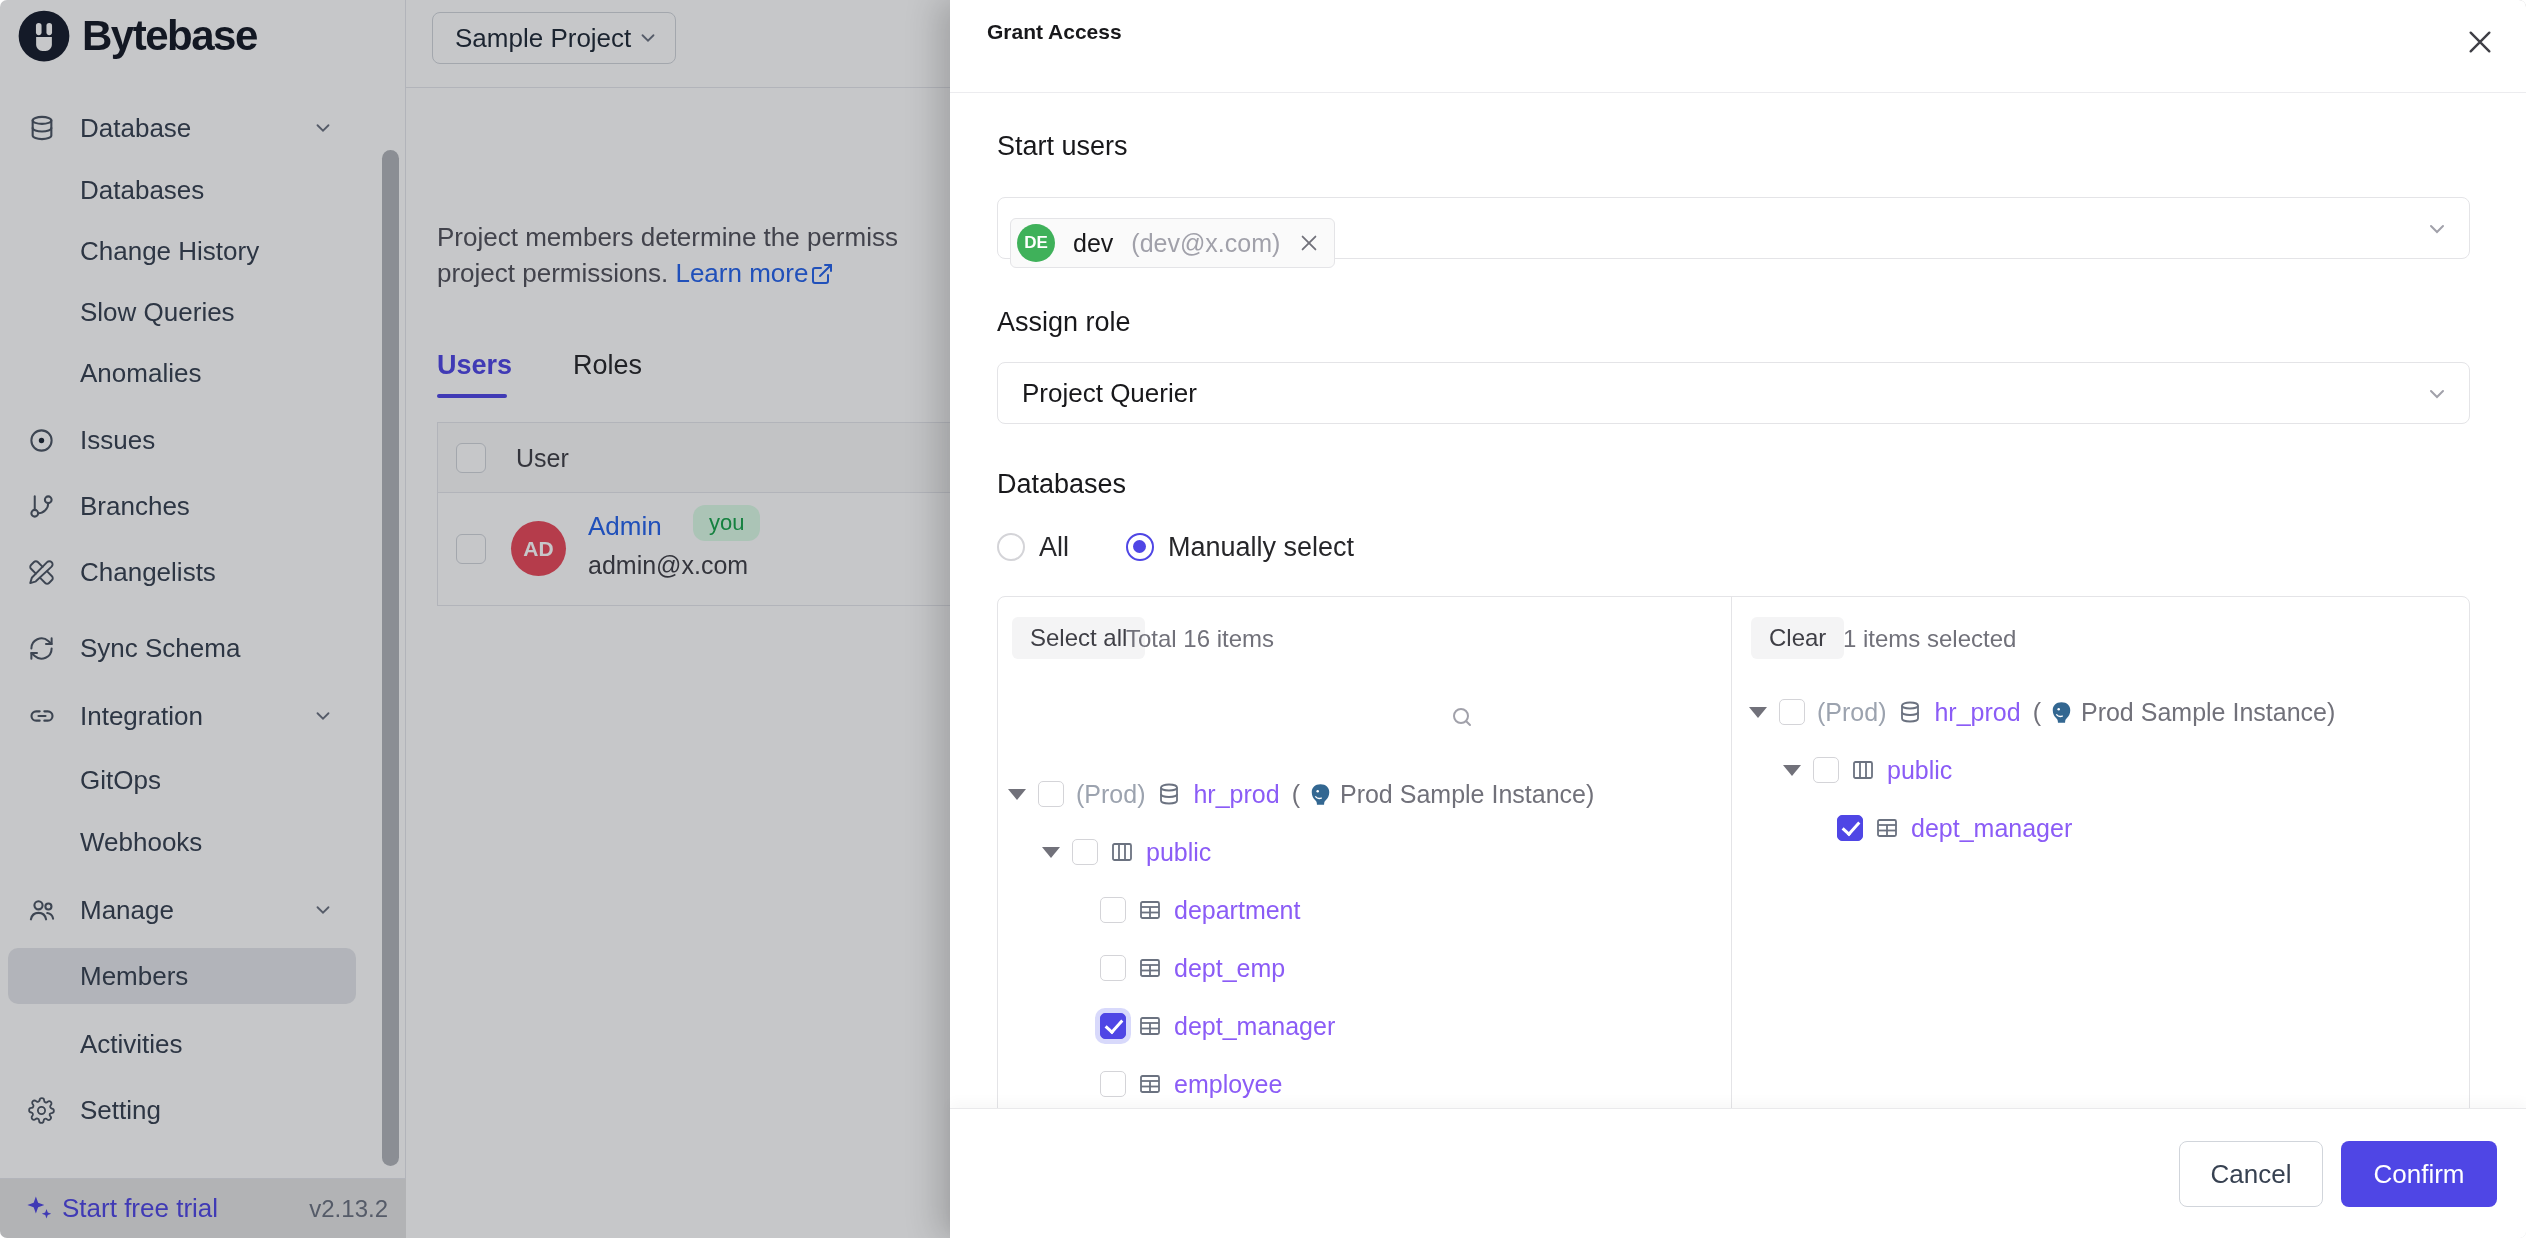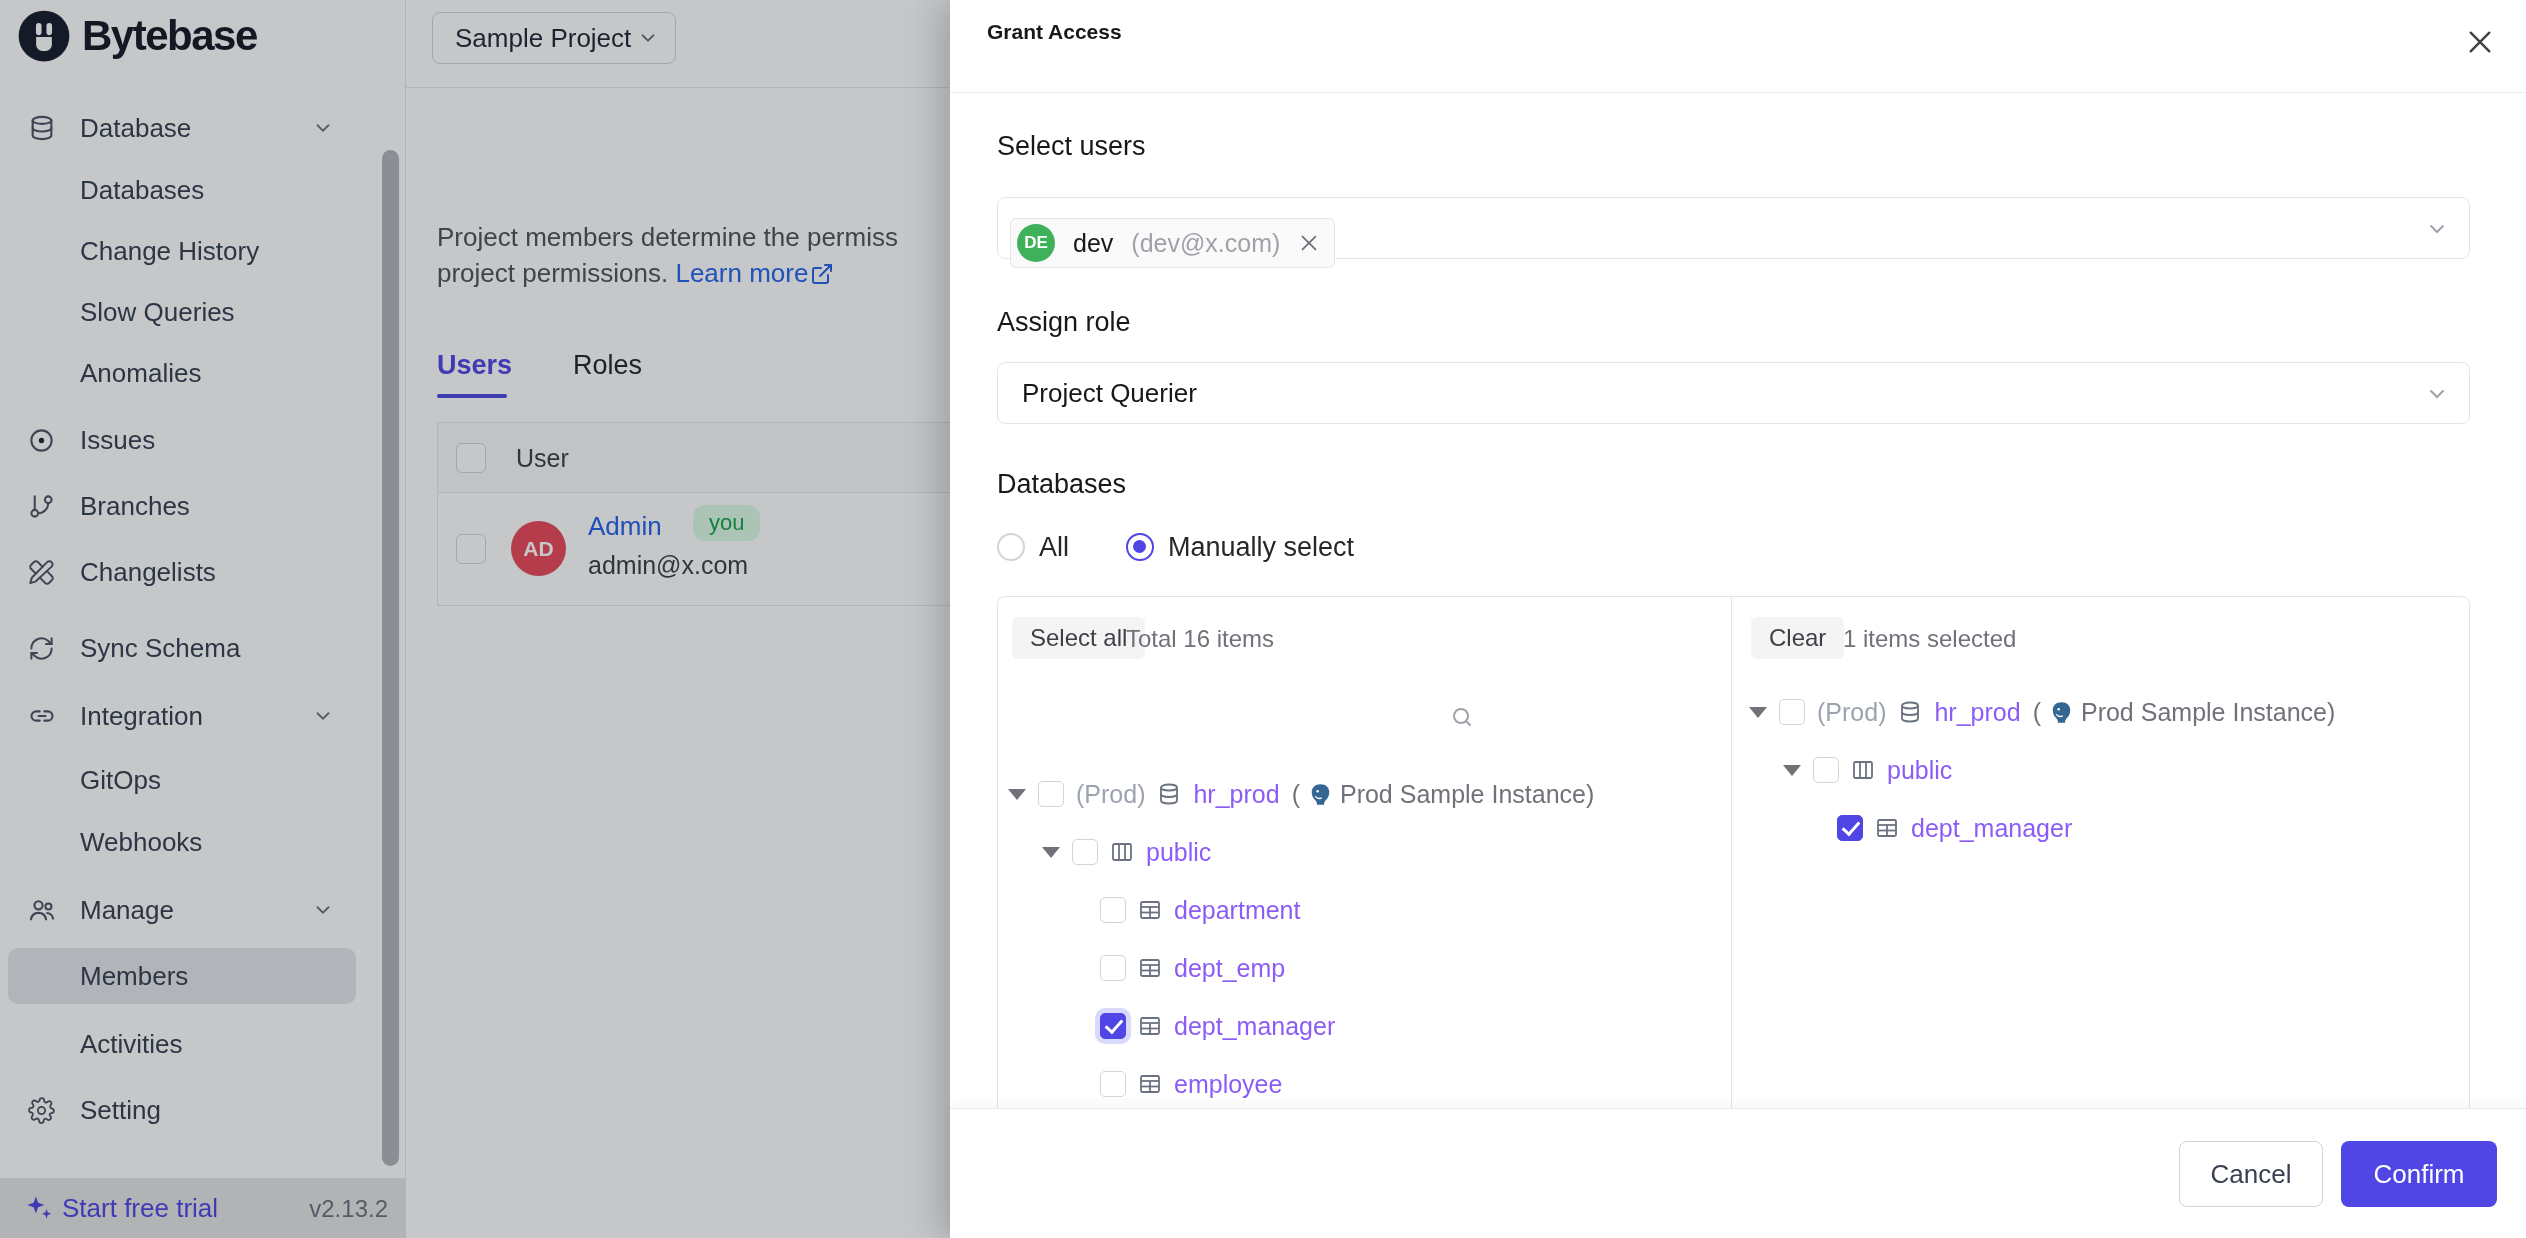--- a/index.html
+++ b/index.html
@@ -1,18 +1,18 @@
 <!DOCTYPE html>
 <html><head>
 <meta charset="utf-8">
 <style>
   * { margin:0; padding:0; box-sizing:border-box; }
   html,body { width:2526px; height:1238px; overflow:hidden; }
   body { font-family:"Liberation Sans", sans-serif; background:#fff; color:#1f2937; }
-  .app { position:relative; width:2526px; height:1238px; overflow:hidden; background:#fff; }
+  .app { position:relative; width:2526px; height:1238px; overflow:hidden; background:#fff;border-radius:7px; }
 
   
   .sidebar { position:absolute; left:0; top:0; width:406px; height:1238px; background:#fff; border-right:1px solid #e5e7eb; }
   .logo { position:absolute; left:16px; top:6px; height:60px; display:flex; align-items:center; gap:10px; }
   .logo-text { font-size:42px; font-weight:800; color:#151a26; letter-spacing:-1.5px; }
   .nav-row { position:absolute; left:0; width:406px; height:48px; display:flex; align-items:center; cursor:pointer; }
   .nav-ico { position:absolute; left:28px; width:28px; height:28px; display:flex; align-items:center; }
   .nav-label { position:absolute; left:80px; font-size:26px; font-weight:500; color:#374151; white-space:nowrap; }
   .nav-chev { position:absolute; left:312px; width:22px; height:22px; color:#6b7280; }
   .members-hl { position:absolute; left:8px; top:948px; width:348px; height:56px; background:#e5e7eb; border-radius:10px; }
@@ -371,21 +371,21 @@
   <div class="modal">
     <div class="m-title">Grant Access</div>
     <div class="m-close">
         <svg width="32" height="32" viewBox="0 0 24 24" fill="none" stroke="currentColor" stroke-width="1.8" stroke-linecap="round">
           <use href="#i-x"></use>
         </svg>
       </div>
     <div class="m-hdiv"></div>
 
     <div class="m-body">
-      <div class="m-label" style="top:38px">Select users</div>
+      <div class="m-label" style="top:38px">Start users</div>
 
       <div class="m-select" style="top:104px">
         <div class="chip">
           <span class="chip-av">DE</span>
           <span class="chip-name">dev</span>
           <span class="chip-mail">(dev@x.com)</span>
           <span class="chip-x">
               <svg width="22" height="22" viewBox="0 0 24 24" fill="none" stroke="currentColor" stroke-width="2" stroke-linecap="round">
                 <use href="#i-x"></use>
               </svg>

